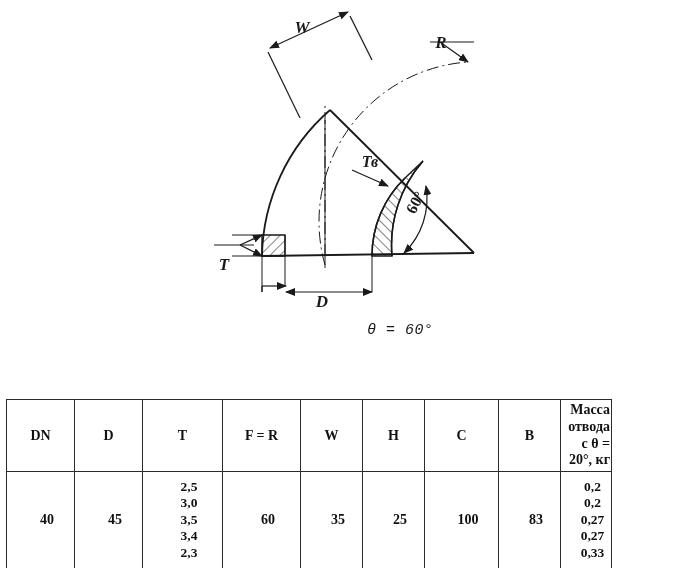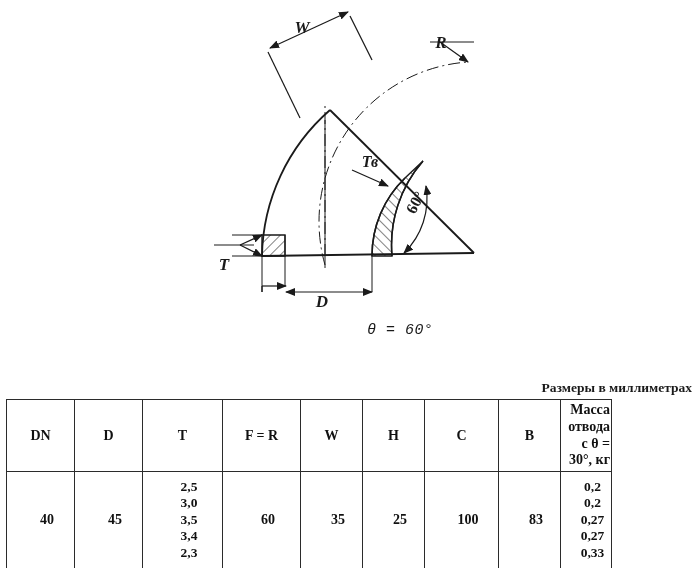--- a/index.html
+++ b/index.html
@@ -187,21 +187,20 @@
       <text x="441" y="48" font-family="Liberation Serif, serif" font-size="17" font-style="italic" font-weight="bold" fill="#1a1a1a" text-anchor="middle">R</text>
       <text x="370" y="167" font-family="Liberation Serif, serif" font-size="16" font-style="italic" font-weight="bold" fill="#1a1a1a" text-anchor="middle">Тв</text>
       <text x="420" y="205" font-family="Liberation Serif, serif" font-size="16" font-weight="bold" fill="#1a1a1a" text-anchor="middle" transform="rotate(-62 420 205)">60°</text>
       <text x="224" y="270" font-family="Liberation Serif, serif" font-size="17" font-style="italic" font-weight="bold" fill="#1a1a1a" text-anchor="middle">T</text>
       <text x="322" y="307" font-family="Liberation Serif, serif" font-size="17" font-style="italic" font-weight="bold" fill="#1a1a1a" text-anchor="middle">D</text>
     </svg>
 
     <div class="theta-caption">θ = 60°</div>
   </div>
 
-  <div class="units-note">Размеры в миллиметрах</div>
 
   <table id="spec-table">
     <colgroup>
       <col style="width:68px">
       <col style="width:68px">
       <col style="width:80px">
       <col style="width:78px">
       <col style="width:62px">
       <col style="width:62px">
       <col style="width:74px">
@@ -214,21 +213,21 @@
         <th>D</th>
         <th>T</th>
         <th>F = R</th>
         <th>W</th>
         <th>H</th>
         <th>C</th>
         <th>B</th>
         <th>
           <div class="hdr-two">
             <div>Масса отвода</div>
-            <div>с θ = 30°, кг</div>
+            <div>с θ = 20°, кг</div>
           </div>
         </th>
       </tr>
     </thead>
     <tbody>
       <tr>
         <td>40</td>
         <td>45</td>
         <td>
           <div class="stack">

